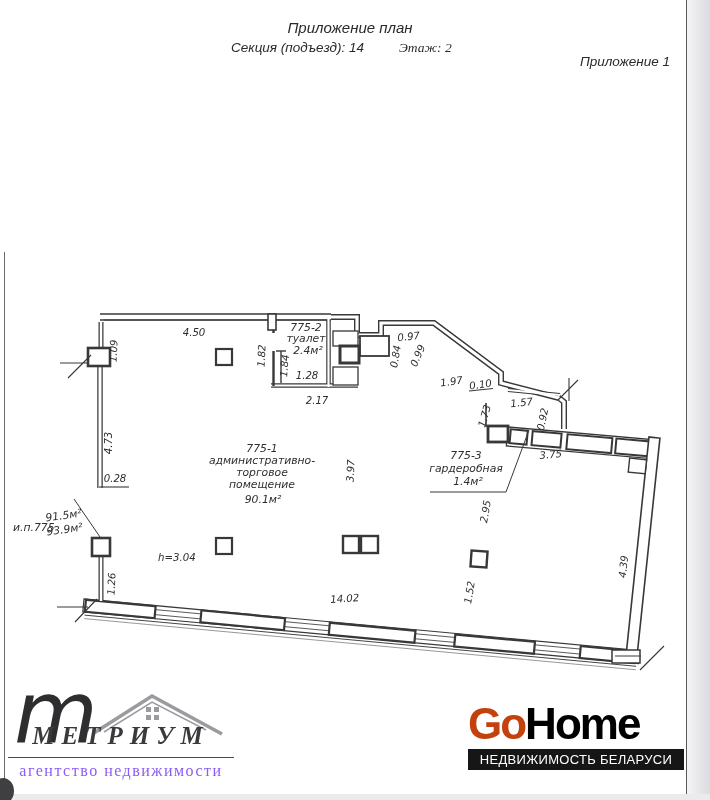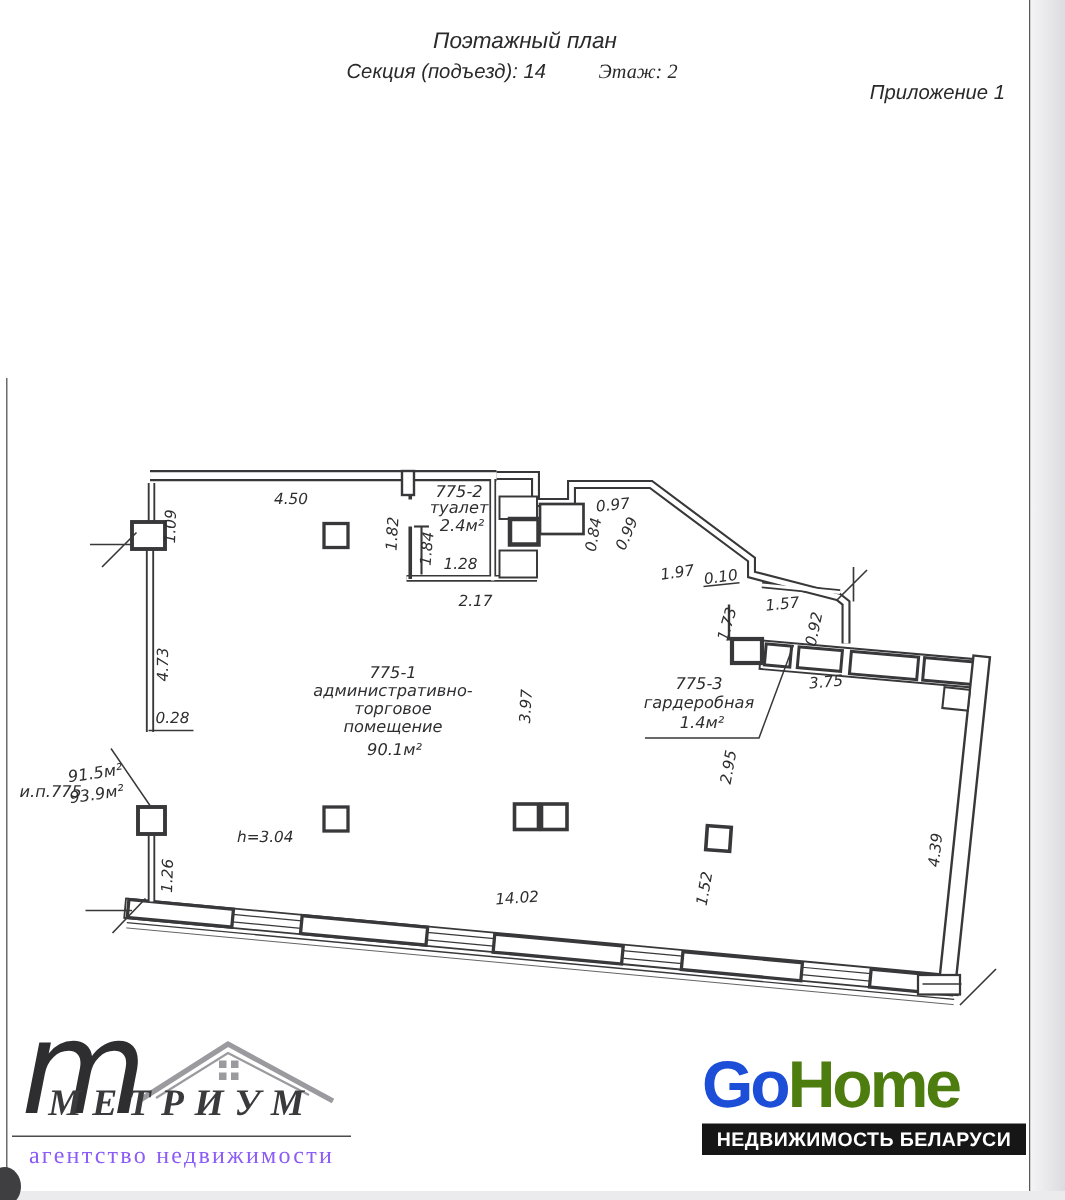--- a/index.html
+++ b/index.html
@@ -33,32 +33,32 @@
       font-family:"Liberation Serif",serif;font-size:25px;font-weight:bold;
       letter-spacing:7px;color:#3a3a3c;font-style:italic;}
   .metrium-rule{position:absolute;left:2px;top:77px;width:226px;height:0;border-top:1.5px solid #4b4b4d;}
   .metrium-tagline{position:absolute;left:2px;top:82px;width:226px;text-align:center;
       font-family:"Liberation Serif",serif;font-size:16px;letter-spacing:1.5px;color:#8b5cf6;}
 
   
   .gohome{position:absolute;left:468px;top:701px;width:216px;}
   .gohome-word{font-family:"Liberation Sans",sans-serif;font-weight:bold;font-size:44px;
       line-height:1.05;letter-spacing:-2px;white-space:nowrap;}
-  .gohome-go{color:#1d4ed8;text-align:right;}
-  .gohome-home{color:#4d7c0f;}
-  .gohome-bar{margin-top:2px;background:#161616;color:#ffffff;font-weight:bold;
+  .gohome-go{color:#c2410c;text-align:right;}
+  .gohome-home{color:#000000;}
+  .gohome-bar{margin-top:2px;background:#161616;color:#ffffff;font-weight:normal;
       font-size:13px;text-align:center;padding:3px 0;letter-spacing:0.3px;white-space:nowrap;}
 </style>
 </head>
 <body>
 
 <div class="page">
 
   
-  <div class="hdr hdr-title">Поэтажный план</div>
+  <div class="hdr hdr-title">Приложение план</div>
   <div class="hdr hdr-section">Секция (подъезд): 14</div>
   <div class="hdr hdr-floor">Этаж: 2</div>
   <div class="hdr hdr-appendix">Приложение 1</div>
 
   
   <svg width="710" height="678" viewBox="0 0 710 678">
 
     <g transform="translate(84,599) rotate(5.3)" stroke="#38383a" fill="#ffffff">
       <rect x="0" y="0" width="558" height="13" stroke-width="1.2"></rect>
       <g stroke-width="0.8" fill="none">

